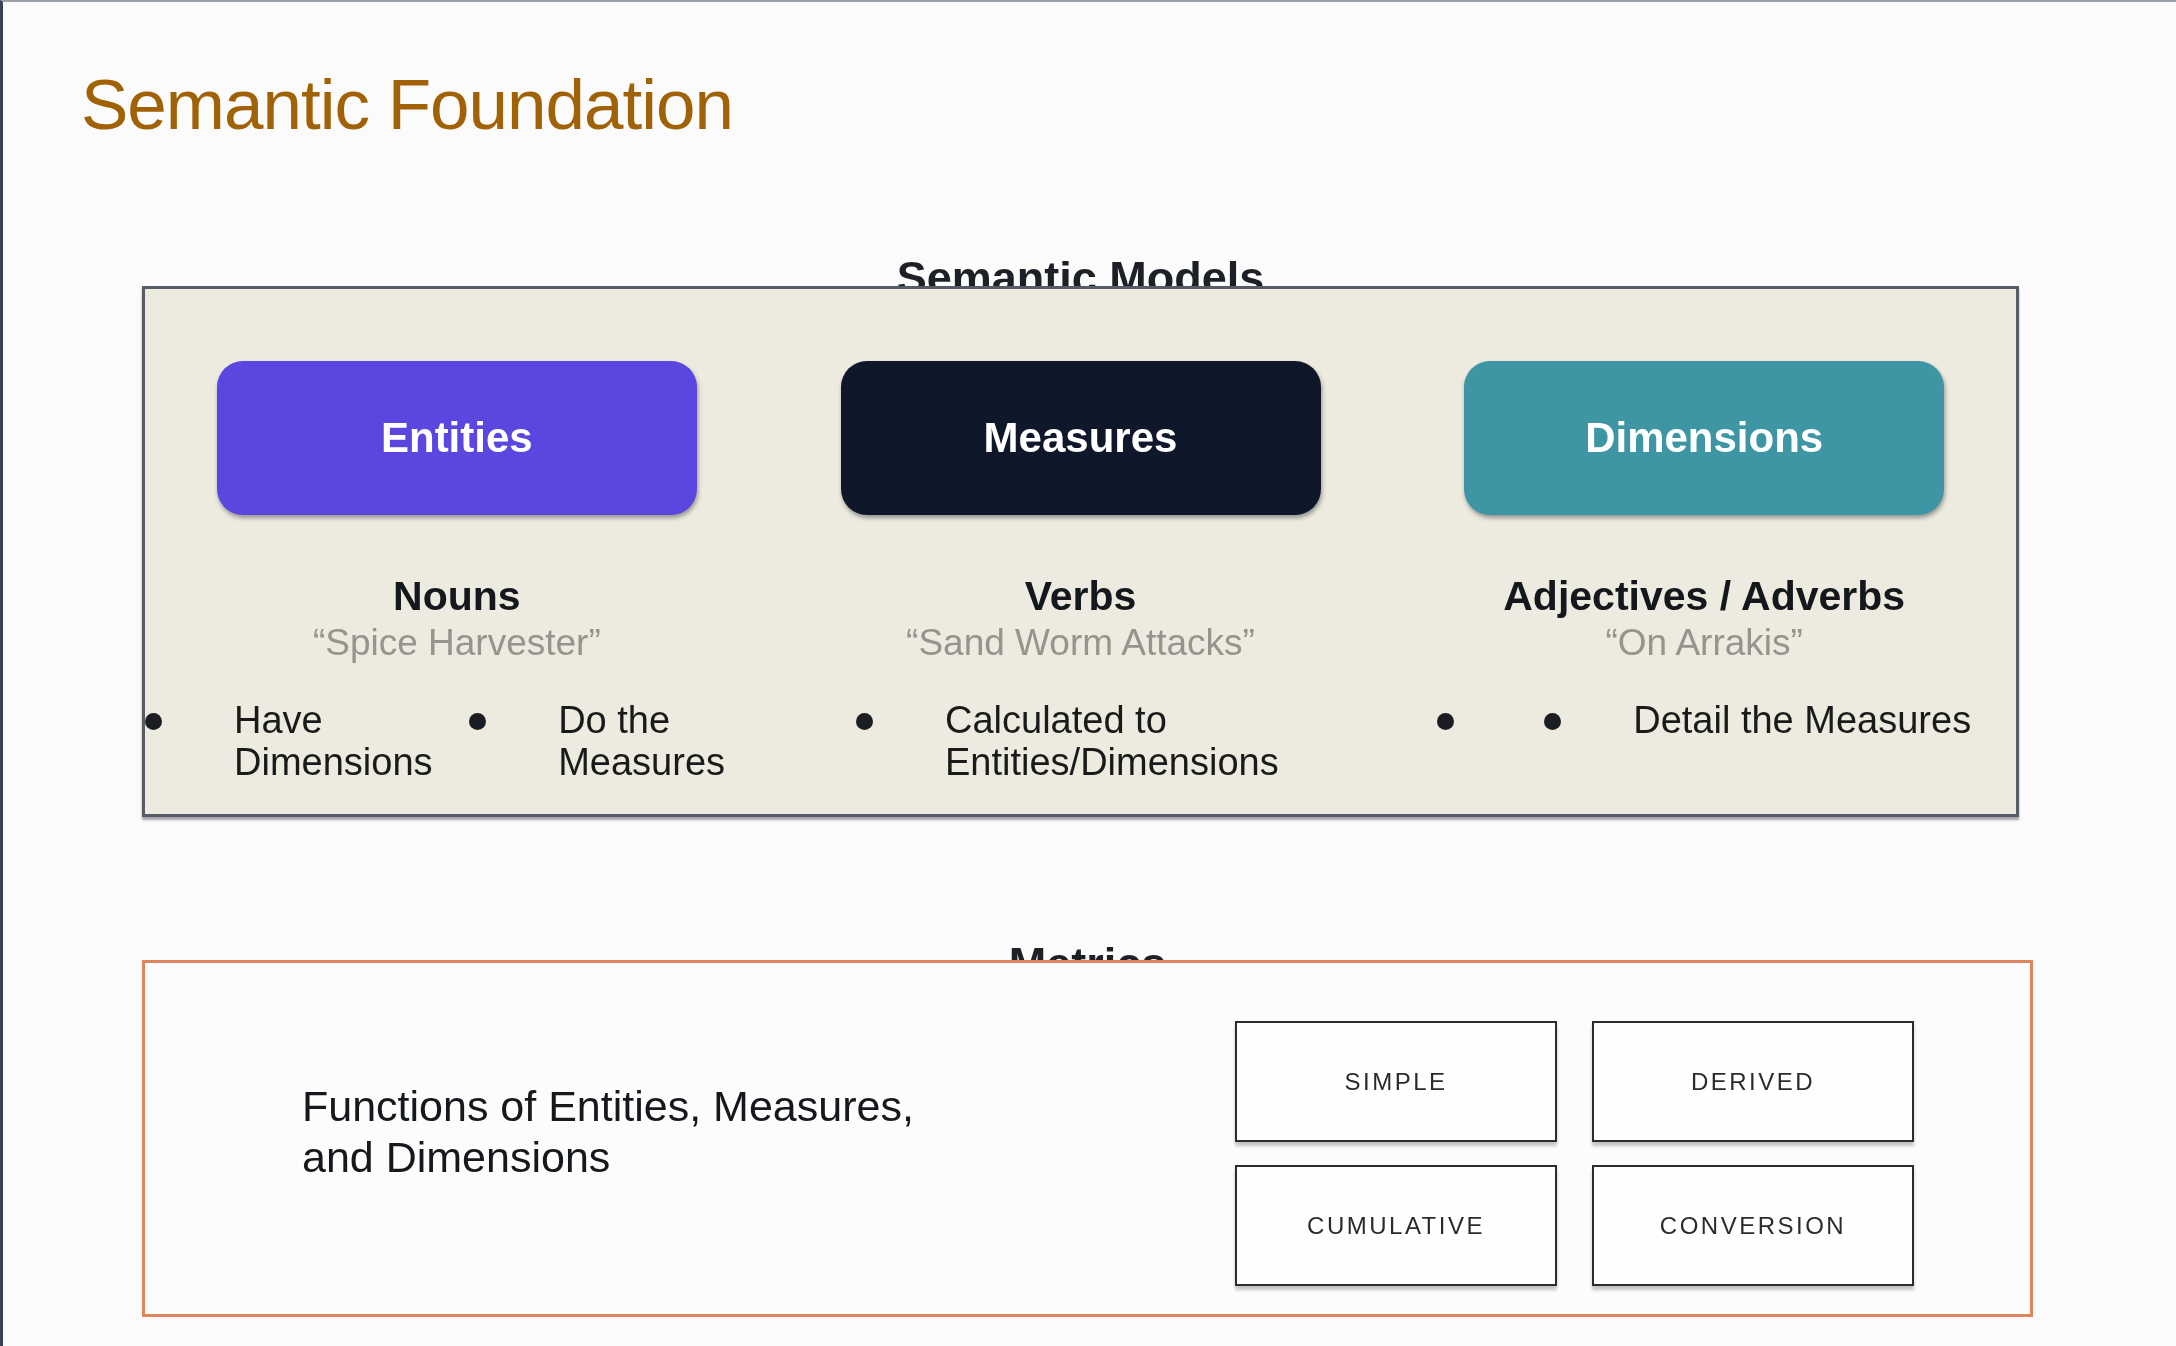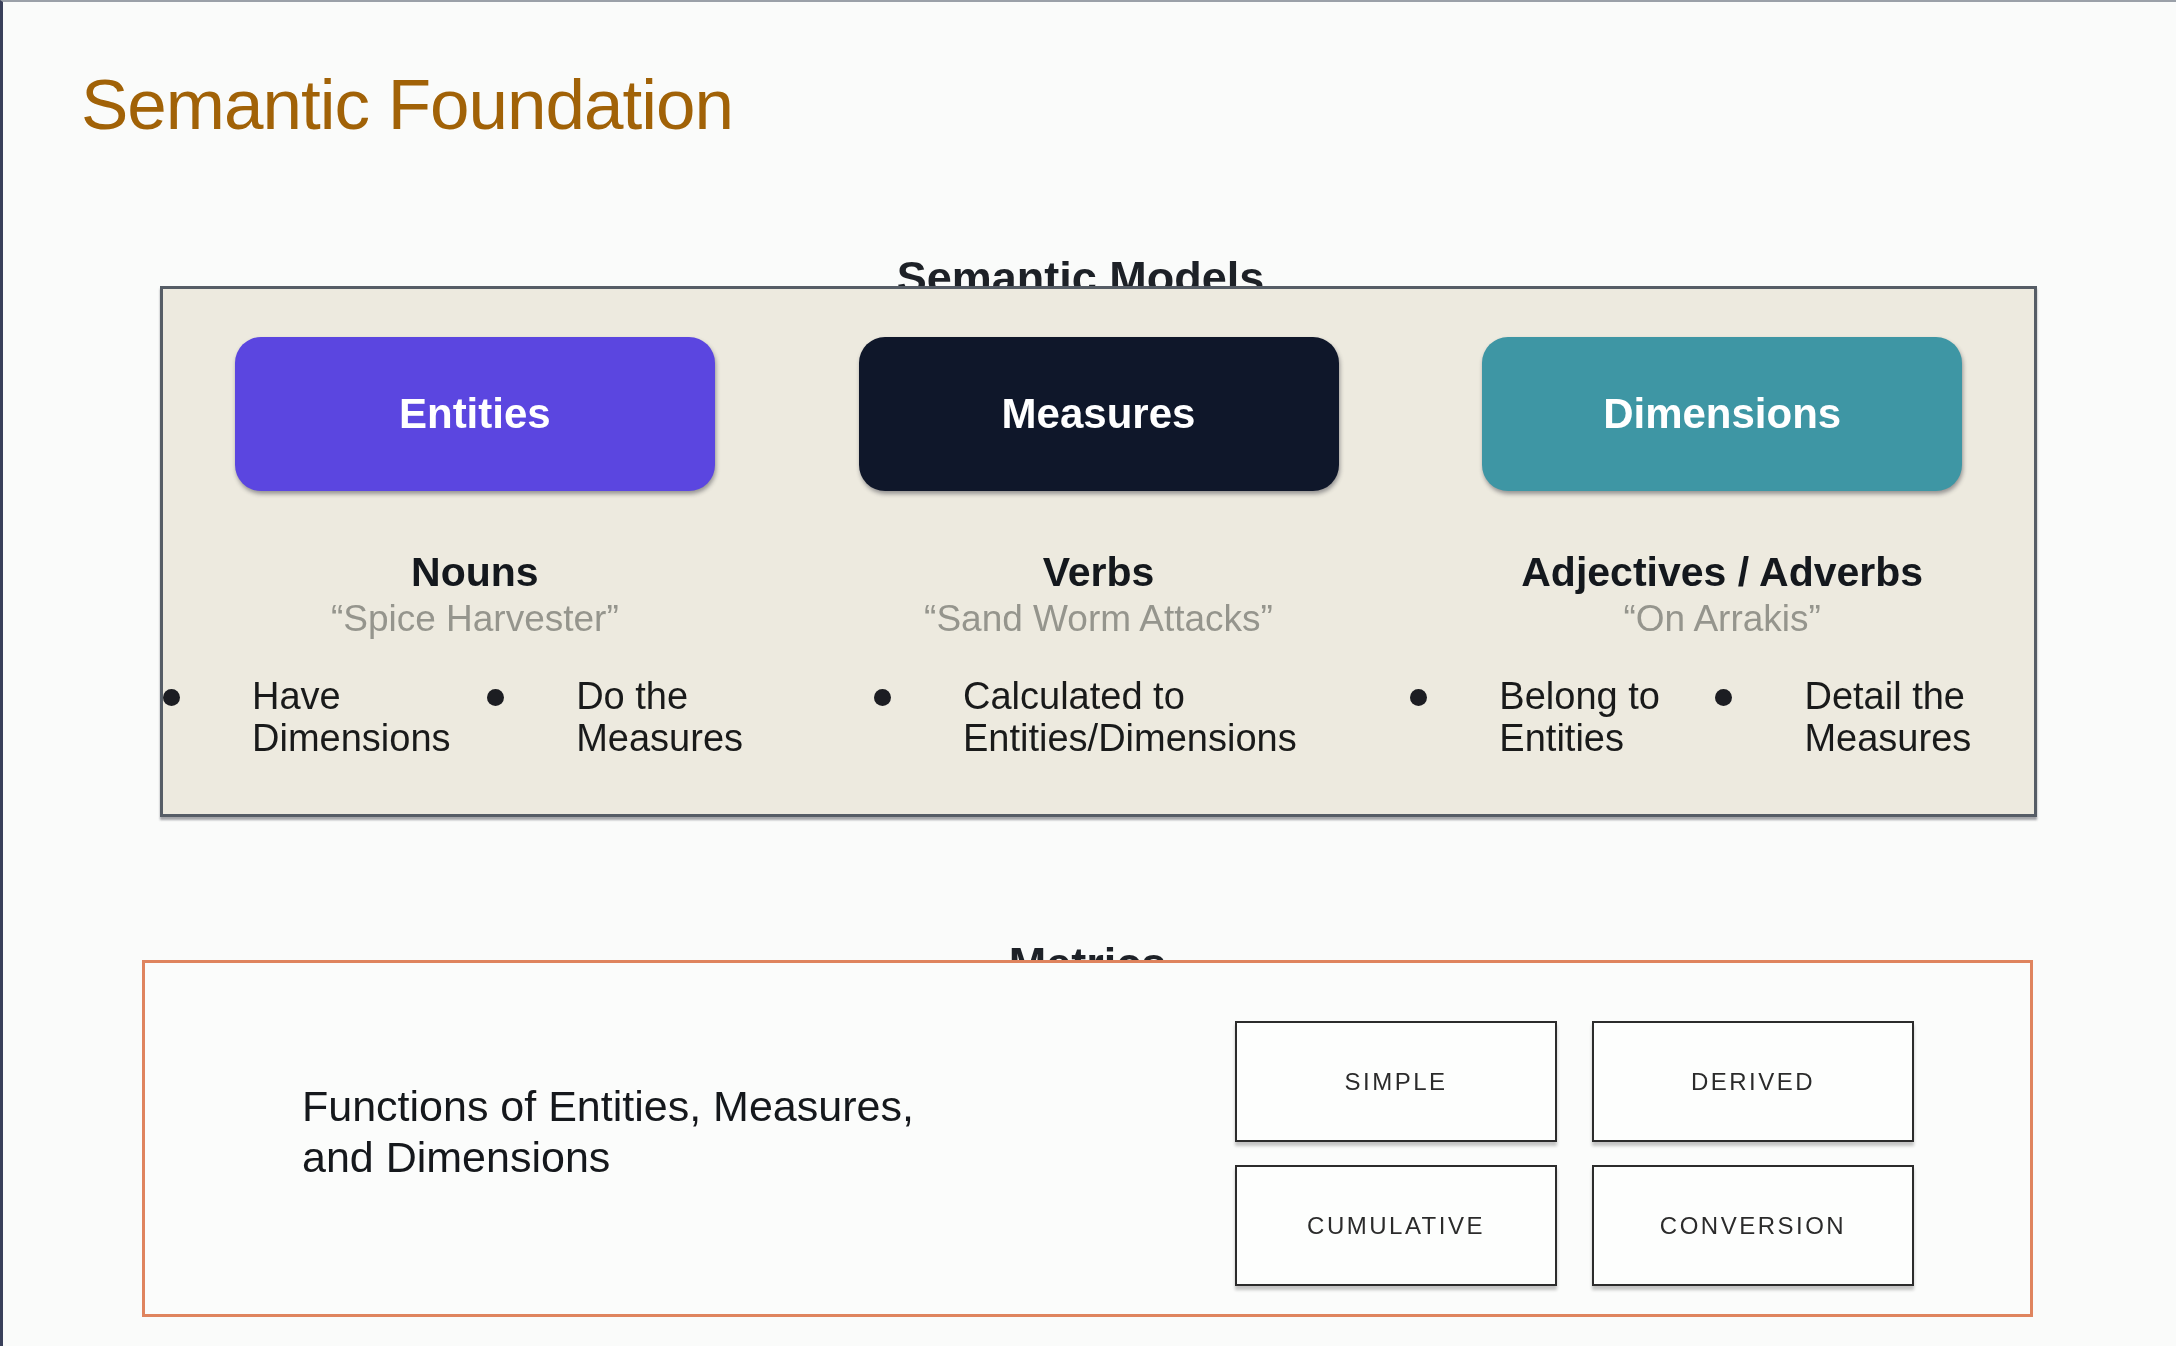--- a/index.html
+++ b/index.html
@@ -41,22 +41,21 @@
   .sm-box {
     position: absolute;
     left: 139px;
     top: 284px;
     width: 1877px;
     height: 531px;
     background: #edeadf;
     border: 3px solid #565d66;
     box-shadow: 0 3px 2px rgba(60,60,70,0.45);
     display: flex;
-    padding-top: 48px;
-    margin-left: 18px;
+    padding-top: 72px;
   }
   .sm-col {
     flex: 1 1 0;
     display: flex;
     flex-direction: column;
     align-items: center;
   }
   .pill {
     width: 480px;
     height: 154px;
@@ -190,21 +189,20 @@
       </div>
     </div>
 
     <div class="sm-col">
       <div class="pill pill-dimensions" style="background: rgb(62, 150, 164);">Dimensions</div>
       <div class="sm-subheading">Adjectives / Adverbs</div>
       <div class="sm-quote">“On Arrakis”</div>
       <div class="sm-bullets">
         <div class="bullet-row">
           <span class="bullet-dot"></span>
-          <span class="bullet-text bullet-text-wide">Belong to Entities</span>
         </div>
         <div class="bullet-row">
           <span class="bullet-dot"></span>
           <span class="bullet-text bullet-text-wide">Detail the Measures</span>
         </div>
       </div>
     </div>
 
   </div>
 

